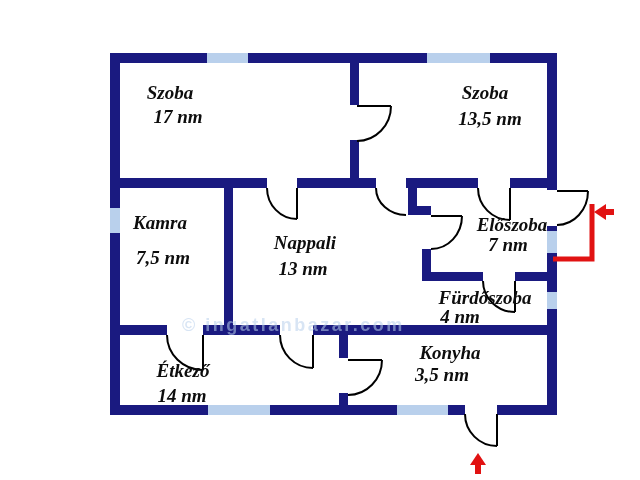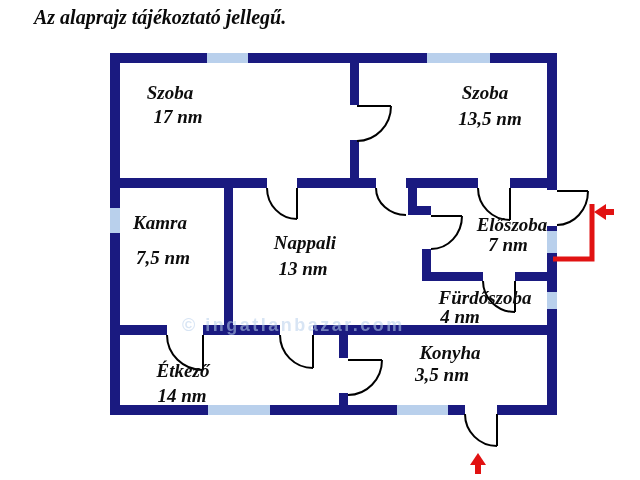--- a/index.html
+++ b/index.html
@@ -11,21 +11,20 @@
   svg{position:absolute;left:0;top:0;}
   .room-label{font-family:"Liberation Serif","DejaVu Serif",serif;
               font-size:19px;font-weight:bold;font-style:italic;fill:#0d0d0d;}
   .watermark{font-family:"Liberation Sans","DejaVu Sans",sans-serif;
              font-size:18px;font-weight:bold;fill:#b9d0ec;opacity:0.55;letter-spacing:2.5px;}
 </style>
 </head>
 <body>
 
 <div class="page">
-  <div class="title">Az alaprajz tájékoztató jellegű.</div>
 
   <svg width="640" height="480" viewBox="0 0 640 480">
 
     <g fill="#1a1a80" stroke="none">
       <rect x="110" y="53" width="447" height="10"></rect>
       <rect x="110" y="405" width="447" height="10"></rect>
       <rect x="110" y="53" width="10" height="362"></rect>
       <rect x="547" y="53" width="10" height="362"></rect>
       <rect x="350" y="63" width="9" height="115"></rect>
       <rect x="110" y="178" width="447" height="10"></rect>

